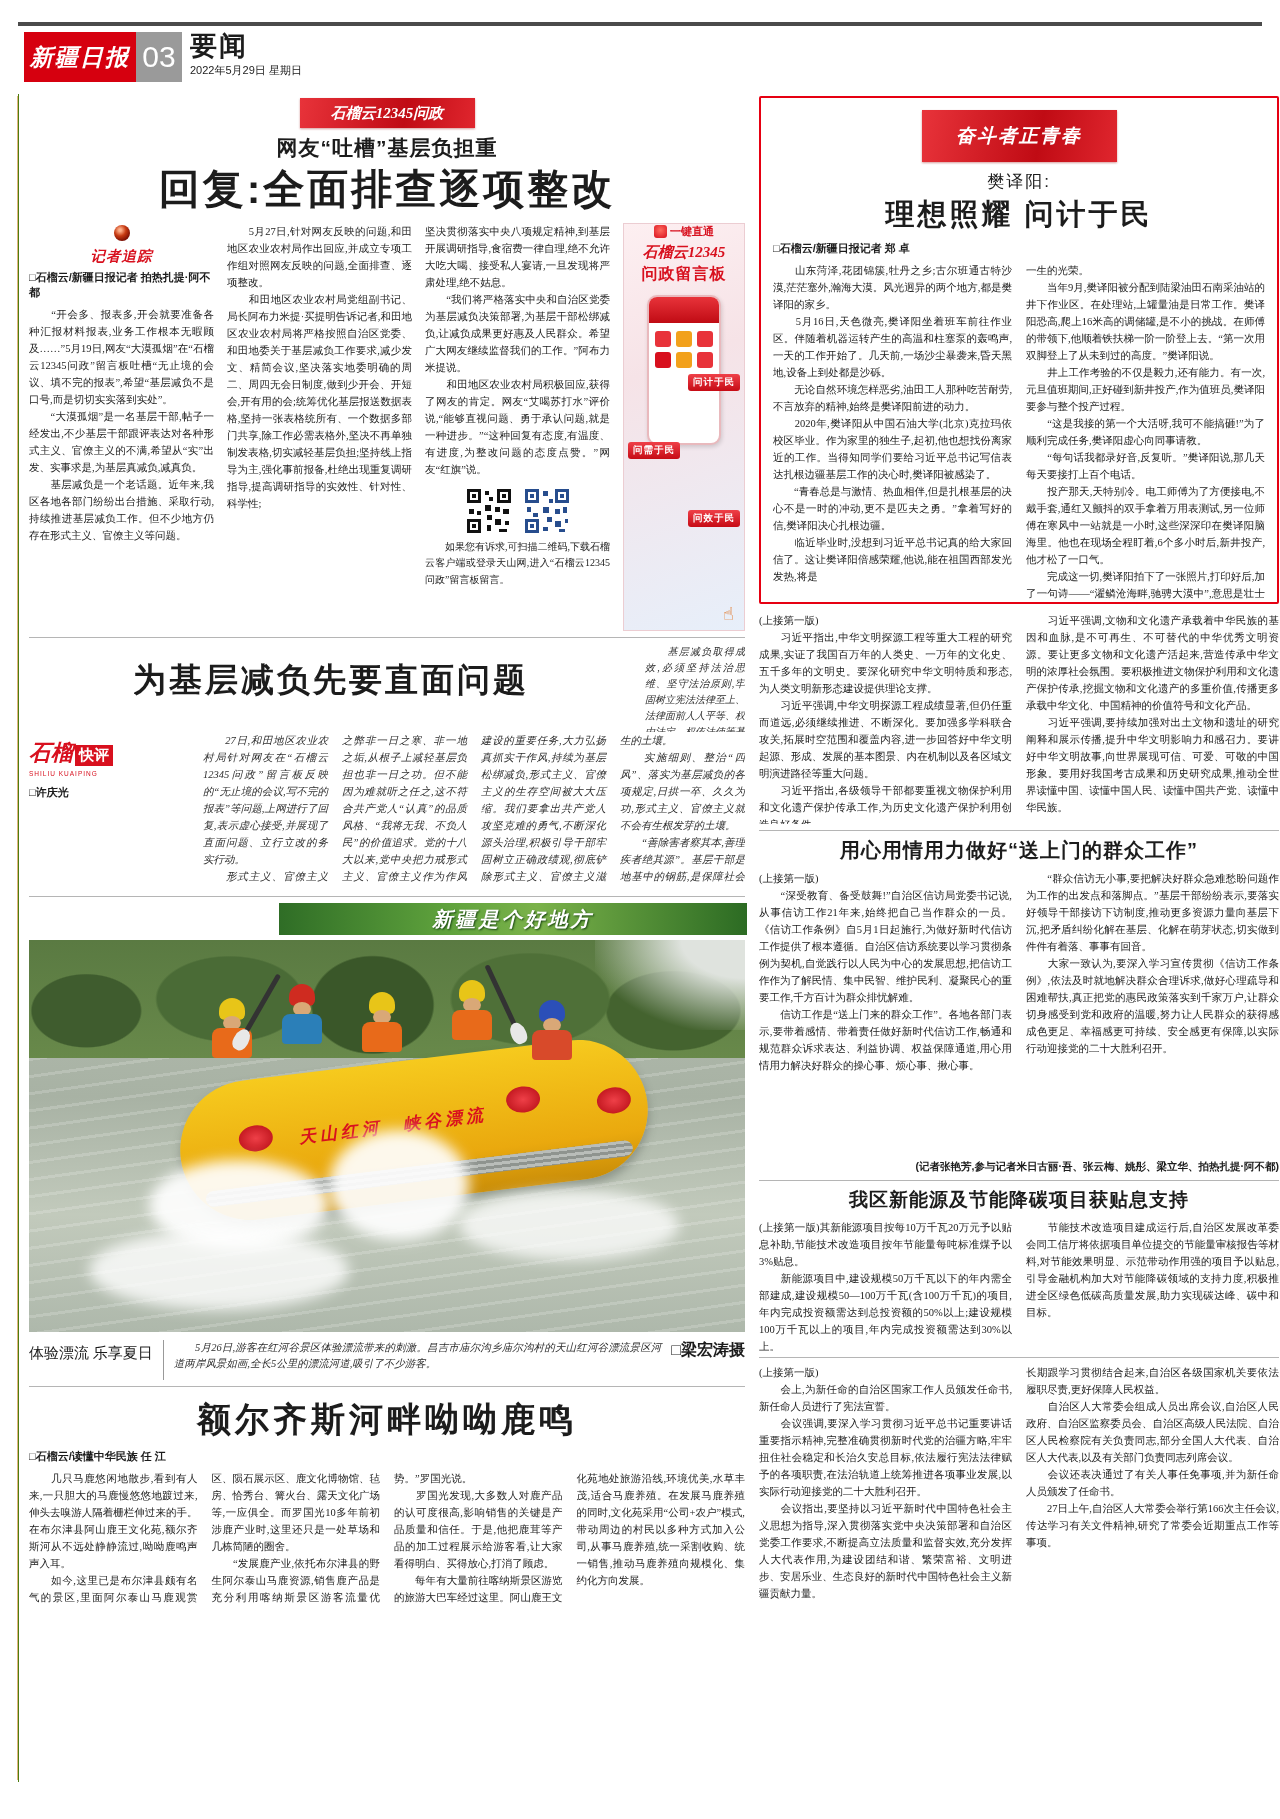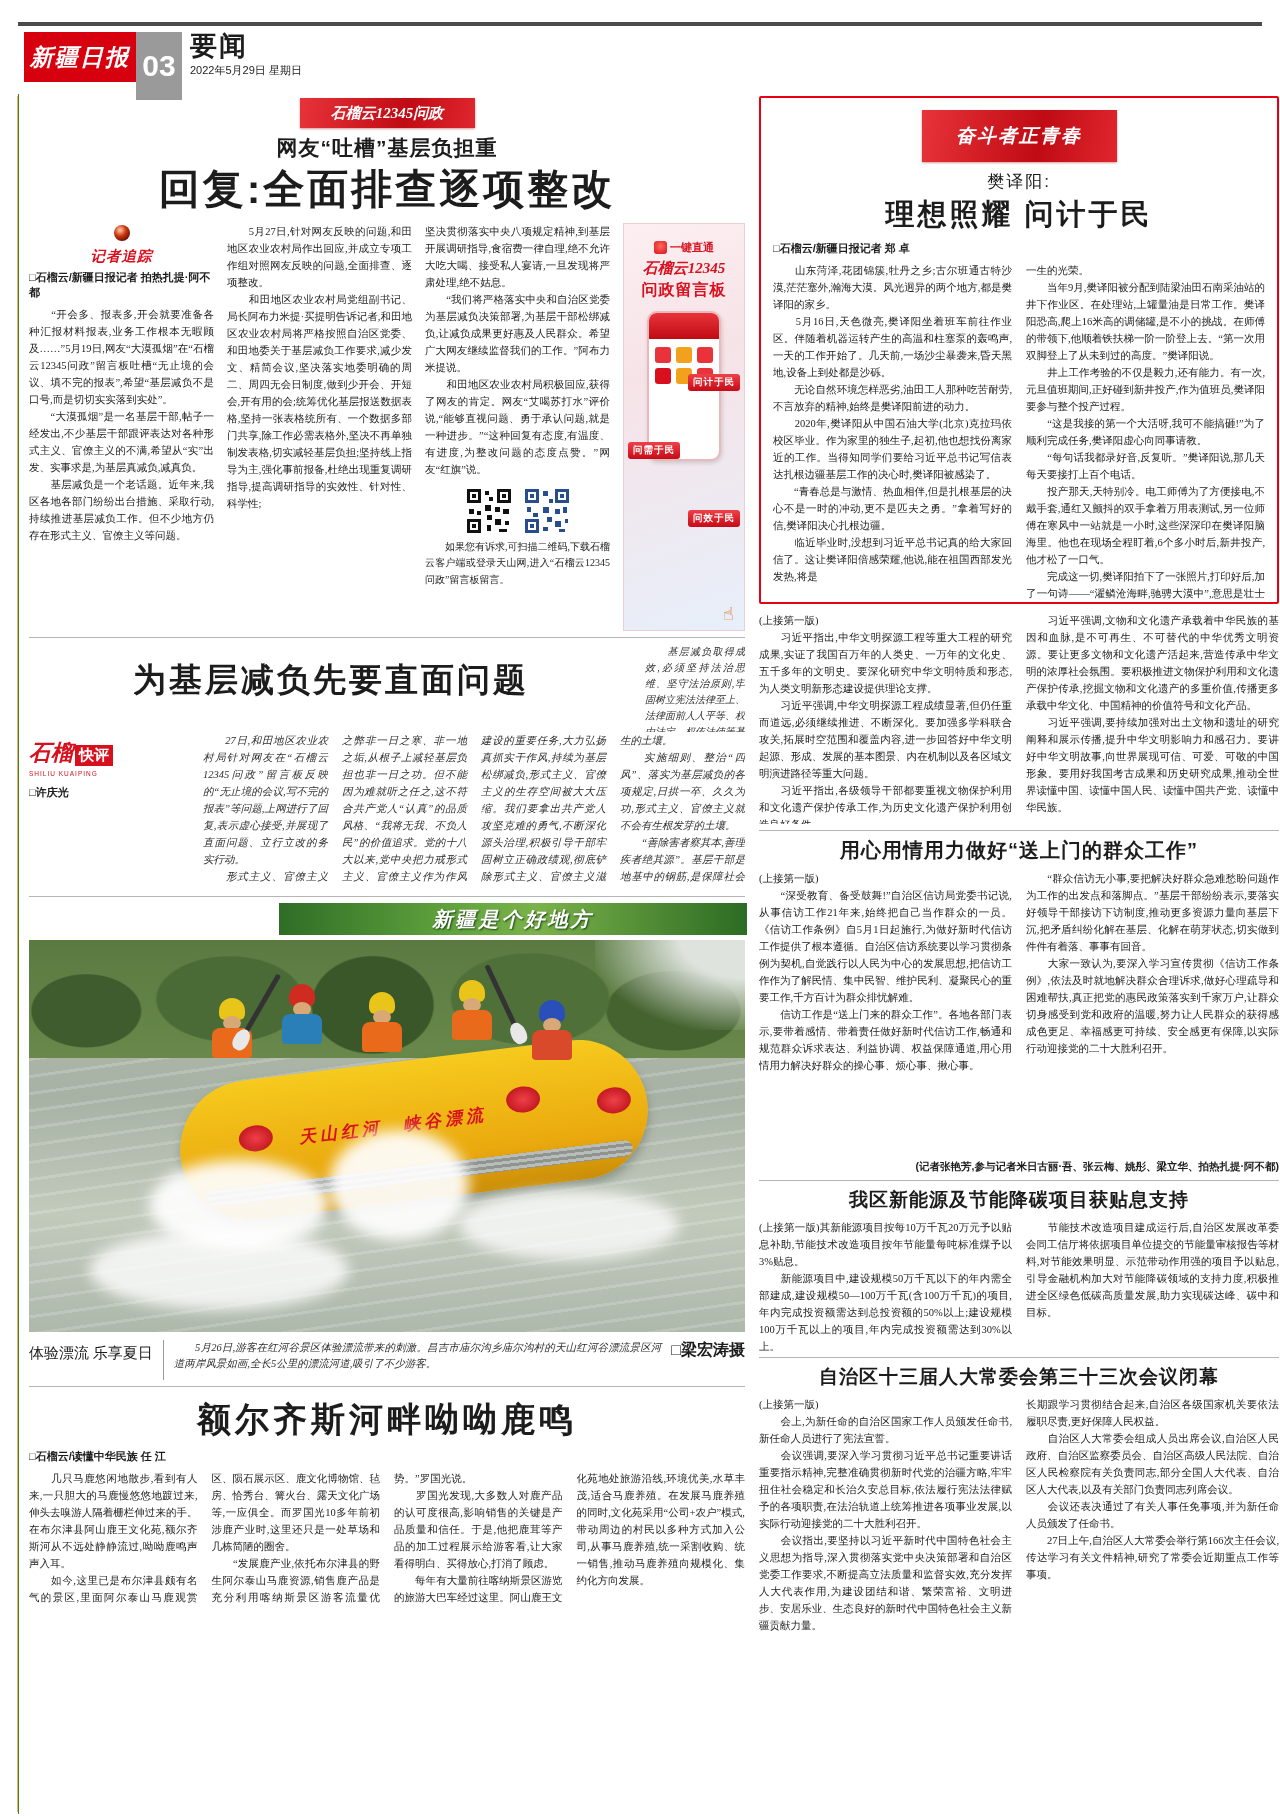--- a/index.html
+++ b/index.html
@@ -5,22 +5,22 @@
   * { margin:0; padding:0; box-sizing:border-box; }
   html,body { width:1280px; background:#ffffff; }
   body { font-family:"Liberation Serif","DejaVu Serif",serif; color:#1c1c1c; position:relative; }
   .sans { font-family:"Liberation Sans","DejaVu Sans",sans-serif; }
   .page { width:1280px; height:1819px; padding:14px 14px 0 14px; overflow:hidden; position:relative; }
   .toprule { height:4px; background:#4b4b4b; margin:8px 4px 6px 4px; }
   
   .masthead { display:flex; align-items:flex-start; gap:0; margin:0 4px 6px 10px; height:56px; }
   .brandbox { background:#d6000f; color:#fff; width:112px; height:50px; display:flex; align-items:center; justify-content:center;
               font-weight:bold; font-style:italic; font-size:23px; letter-spacing:2px; }
-  .pagenobox { background:#9a9a9a; color:#fff; width:46px; height:68px; display:flex; align-items:center; justify-content:center;
-               font-size:30px; font-family:"Liberation Sans","DejaVu Sans",sans-serif;font-weight:bold; }
+  .pagenobox { background:#9a9a9a; color:#fff; width:46px; height:50px; display:flex; align-items:center; justify-content:center;
+               font-size:30px; font-family:"Liberation Sans","DejaVu Sans",sans-serif; }
   .mast-right { margin-left:8px; }
   .sectionname { font-size:27px; font-weight:900; line-height:1.05; letter-spacing:2px; }
   .dateline { font-size:11px; margin-top:3px; font-family:"Liberation Sans","DejaVu Sans",sans-serif; }
   
   .frame { border-left:1px solid #4d7c0f; box-shadow:-3px 0 0 -2px #e0b57d; padding:2px 0 0 10px; margin-left:4px;
            display:flex; gap:14px; }
   .leftcol { width:716px; flex:none; }
   .rail { width:520px; flex:none; }
   .rule { height:1px; background:#b5b5b5; margin:6px 0; }
   
@@ -38,21 +38,21 @@
   
   .a1-banner { width:175px; height:30px; margin:2px auto 6px auto; font-size:15px; }
   .a1-kicker { text-align:center; font-size:21px; font-weight:bold; letter-spacing:1px; margin-bottom:4px; }
   .a1-headline { text-align:center; font-size:41px; font-weight:900; letter-spacing:3px; line-height:1.15; margin-bottom:10px; }
   .a1-body { display:flex; gap:13px; height:408px; }
   .a1-col { flex:1 1 0; display:flex; flex-direction:column; }
   .a1-text { flex:1; }
   .qr-row { display:flex; gap:10px; justify-content:center; margin:6px 0 4px 0; }
   .qr { width:48px; height:48px; }
   .panel { width:122px; flex:none; background:linear-gradient(160deg,#fdeff1,#f6e3e7 35%,#e7effa); border:1px solid #eccdd2;
-           padding:16px 6px; position:relative; overflow:hidden; }
+           padding:0 6px; position:relative; overflow:hidden; }
   .panel-tag { display:flex; align-items:center; gap:3px; justify-content:center; }
   .applogo { width:13px; height:13px; border-radius:3px; background:radial-gradient(circle at 50% 40%,#ff6a5e,#d8101e); flex:none; }
   .panel-tagline { color:#d8101e; font-size:11px; font-weight:bold; }
   .panel-brand { color:#d8101e; font-size:15px; font-weight:bold; font-style:italic; text-align:center; margin-top:4px; }
   .panel-board { color:#d8101e; font-size:16px; font-weight:900; text-align:center; letter-spacing:1px;
                  font-family:"Liberation Sans","DejaVu Sans",sans-serif; margin-top:2px; }
   .phone { width:74px; height:150px; background:#fff; border:2px solid #e9b9bd; border-radius:10px; margin:10px auto 0 auto;
            overflow:hidden; box-shadow:1px 2px 4px rgba(0,0,0,.15); }
   .phone-top { height:26px; background:linear-gradient(#e8333a,#c00b14); }
   .phone-grid { display:grid; grid-template-columns:repeat(3,16px); gap:5px; justify-content:center; margin-top:8px; }
@@ -398,21 +398,20 @@
         <div class="rail-cols">
           <div class="bodytext" style="height:132px;">(上接第一版)其新能源项目按每10万千瓦20万元予以贴息补助,节能技术改造项目按年节能量每吨标准煤予以3%贴息。
 　　新能源项目中,建设规模50万千瓦以下的年内需全部建成,建设规模50—100万千瓦(含100万千瓦)的项目,年内完成投资额需达到总投资额的50%以上;建设规模100万千瓦以上的项目,年内完成投资额需达到30%以上。</div>
           <div class="bodytext" style="height:132px;">　　节能技术改造项目建成运行后,自治区发展改革委会同工信厅将依据项目单位提交的节能量审核报告等材料,对节能效果明显、示范带动作用强的项目予以贴息,引导金融机构加大对节能降碳领域的支持力度,积极推进全区绿色低碳高质量发展,助力实现碳达峰、碳中和目标。</div>
         </div>
       </div>
 
       <div class="rule"></div>
 
       <div>
-        <div class="rail-headline sans" style="font-size:19px;">自治区十三届人大常委会第三十三次会议闭幕</div>
         <div class="rail-cols">
           <div class="bodytext" style="height:418px;">(上接第一版)
 　　会上,为新任命的自治区国家工作人员颁发任命书,新任命人员进行了宪法宣誓。
 　　会议强调,要深入学习贯彻习近平总书记重要讲话重要指示精神,完整准确贯彻新时代党的治疆方略,牢牢扭住社会稳定和长治久安总目标,依法履行宪法法律赋予的各项职责,在法治轨道上统筹推进各项事业发展,以实际行动迎接党的二十大胜利召开。
 　　会议指出,要坚持以习近平新时代中国特色社会主义思想为指导,深入贯彻落实党中央决策部署和自治区党委工作要求,不断提高立法质量和监督实效,充分发挥人大代表作用,为建设团结和谐、繁荣富裕、文明进步、安居乐业、生态良好的新时代中国特色社会主义新疆贡献力量。</div>
           <div class="bodytext" style="height:418px;">长期跟学习贯彻结合起来,自治区各级国家机关要依法履职尽责,更好保障人民权益。
 　　自治区人大常委会组成人员出席会议,自治区人民政府、自治区监察委员会、自治区高级人民法院、自治区人民检察院有关负责同志,部分全国人大代表、自治区人大代表,以及有关部门负责同志列席会议。
 　　会议还表决通过了有关人事任免事项,并为新任命人员颁发了任命书。
 　　27日上午,自治区人大常委会举行第166次主任会议,传达学习有关文件精神,研究了常委会近期重点工作等事项。</div>
         </div>

